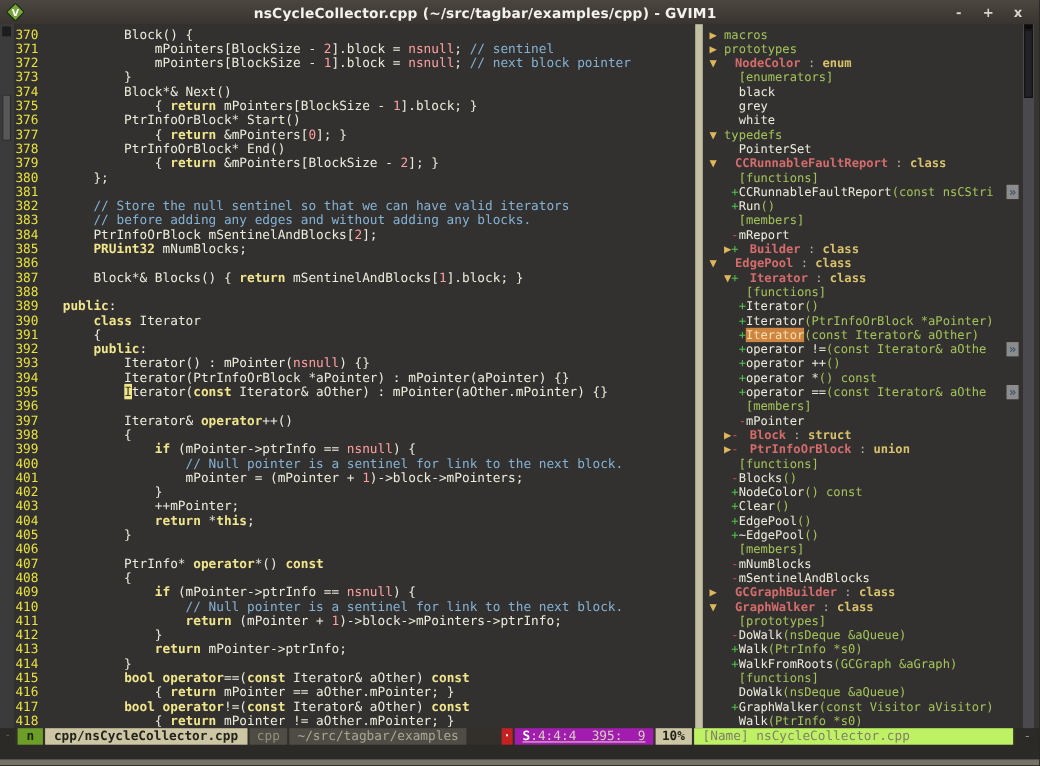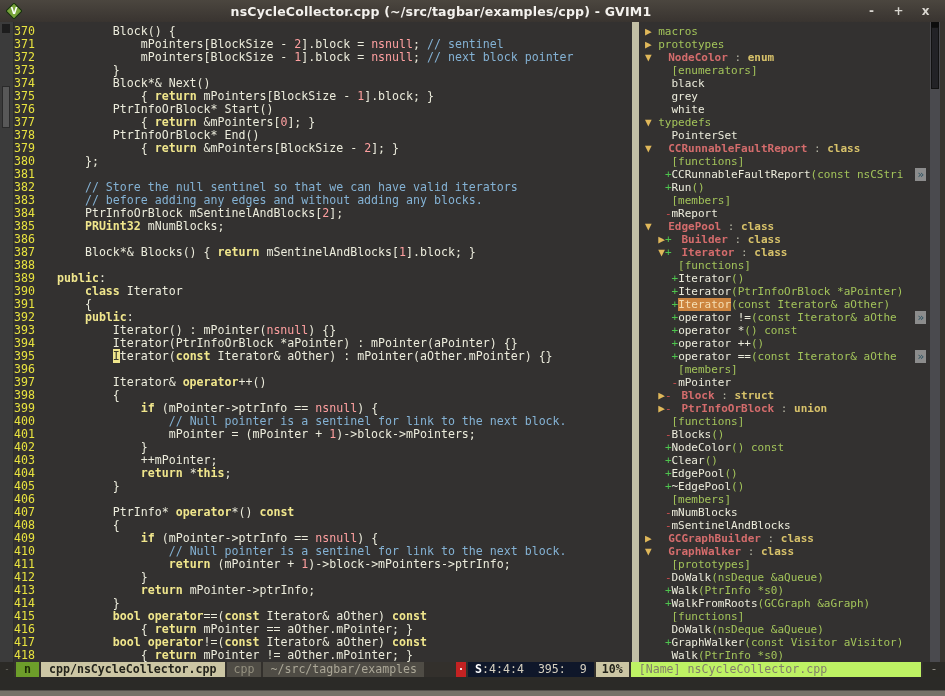--- a/index.html
+++ b/index.html
@@ -54,21 +54,21 @@
   
   .statusline{height:15px;display:flex;background:#33302c;font-size:11.6px;line-height:15px;white-space:pre;}
   .st{margin-left:2px;}
   .st-corner{width:14px;margin-left:0;background:#2b2a26;color:#6f6d66;text-align:center;font-size:9px;}
   .st-mode{background:#6d9e2a;color:#1c2a05;font-weight:bold;padding:0 8px;}
   .st-file{background:#ccc6a4;color:#23231b;font-weight:bold;padding:0 8px;}
   .st-ft{background:#4f4c45;color:#94907f;padding:0 7px;}
   .st-path{background:#4f4c45;color:#aba797;padding:0 7px;}
   .st-fill{width:28px;background:#33302c;}
   .st-flag{width:10px;background:#c42222;color:#fff;text-align:center;font-size:10px;font-weight:bold;}
-  .st-pos{background:#0f172a;color:#d6d0c0;padding:0 7px;}
+  .st-pos{background:#a21caf;color:#d6d0c0;padding:0 7px;text-decoration:underline;}
   .st-pos .b{color:#ffffff;font-weight:bold;}
   .st-pct{background:#ccc6a4;color:#22221a;font-weight:bold;padding:0 6px;}
   .st-name{flex:1;background:#bef264;color:#827e6c;padding:0 8px;}
   .st-end{width:22px;margin-left:2px;background:#2b2a26;color:#8f8d85;text-align:center;}
 
   .cmdline{height:13px;background:#2b2a27;}
   .bottomedge{height:6px;background:#767268;border-top:1px solid #55524c;}
 </style>
 </head>
 <body>
@@ -159,30 +159,30 @@
         <div class="tag-row"><span class="sg-tx">    grey</span></div>
         <div class="tag-row"><span class="sg-tx">    white</span></div>
         <div class="tag-row"><span class="sg-a">▼ </span><span class="sg-kh">typedefs</span></div>
         <div class="tag-row"><span class="sg-tx">    PointerSet</span></div>
         <div class="tag-row"><span class="sg-a">▼ </span><span class="sg-nm">CCRunnableFaultReport</span><span class="sg-sep"> : </span><span class="sg-kd">class</span></div>
         <div class="tag-row"><span class="sg-kh">    [functions]</span></div>
         <div class="tag-row"><span class="sg-tx">   </span><span class="sg-p">+</span><span class="sg-tx">CCRunnableFaultReport</span><span class="sg-sg">(const nsCStri</span><span class="trunc">»</span></div>
         <div class="tag-row"><span class="sg-tx">   </span><span class="sg-p">+</span><span class="sg-tx">Run</span><span class="sg-sg">()</span></div>
         <div class="tag-row"><span class="sg-kh">    [members]</span></div>
         <div class="tag-row"><span class="sg-tx">   </span><span class="sg-mn">-</span><span class="sg-tx">mReport</span></div>
+        <div class="tag-row"><span class="sg-tx">  </span><span class="sg-a">▶</span><span class="sg-p">+</span><span class="sg-nm">Builder</span><span class="sg-sep"> : </span><span class="sg-kd">class</span></div>
         <div class="tag-row"><span class="sg-a">▼ </span><span class="sg-nm">EdgePool</span><span class="sg-sep"> : </span><span class="sg-kd">class</span></div>
-        <div class="tag-row"><span class="sg-tx">  </span><span class="sg-a">▶</span><span class="sg-p">+</span><span class="sg-nm">Builder</span><span class="sg-sep"> : </span><span class="sg-kd">class</span></div>
         <div class="tag-row"><span class="sg-tx">  </span><span class="sg-a">▼</span><span class="sg-p">+</span><span class="sg-nm">Iterator</span><span class="sg-sep"> : </span><span class="sg-kd">class</span></div>
         <div class="tag-row"><span class="sg-kh">     [functions]</span></div>
         <div class="tag-row"><span class="sg-tx">    </span><span class="sg-p">+</span><span class="sg-tx">Iterator</span><span class="sg-sg">()</span></div>
         <div class="tag-row"><span class="sg-tx">    </span><span class="sg-p">+</span><span class="sg-tx">Iterator</span><span class="sg-sg">(PtrInfoOrBlock *aPointer)</span></div>
         <div class="tag-row"><span class="sg-tx">    </span><span class="sg-p">+</span><span class="sg-hl">Iterator</span><span class="sg-sg">(const Iterator&amp; aOther)</span></div>
         <div class="tag-row"><span class="sg-tx">    </span><span class="sg-p">+</span><span class="sg-tx">operator !=</span><span class="sg-sg">(const Iterator&amp; aOthe</span><span class="trunc">»</span></div>
+        <div class="tag-row"><span class="sg-tx">    </span><span class="sg-p">+</span><span class="sg-tx">operator ++</span><span class="sg-sg">()</span></div>
         <div class="tag-row"><span class="sg-tx">    </span><span class="sg-p">+</span><span class="sg-tx">operator *</span><span class="sg-sg">() const</span></div>
-        <div class="tag-row"><span class="sg-tx">    </span><span class="sg-p">+</span><span class="sg-tx">operator ++</span><span class="sg-sg">()</span></div>
         <div class="tag-row"><span class="sg-tx">    </span><span class="sg-p">+</span><span class="sg-tx">operator ==</span><span class="sg-sg">(const Iterator&amp; aOthe</span><span class="trunc">»</span></div>
         <div class="tag-row"><span class="sg-kh">     [members]</span></div>
         <div class="tag-row"><span class="sg-tx">    </span><span class="sg-mn">-</span><span class="sg-tx">mPointer</span></div>
         <div class="tag-row"><span class="sg-tx">  </span><span class="sg-a">▶</span><span class="sg-mn">-</span><span class="sg-nm">Block</span><span class="sg-sep"> : </span><span class="sg-kd">struct</span></div>
         <div class="tag-row"><span class="sg-tx">  </span><span class="sg-a">▶</span><span class="sg-mn">-</span><span class="sg-nm">PtrInfoOrBlock</span><span class="sg-sep"> : </span><span class="sg-kd">union</span></div>
         <div class="tag-row"><span class="sg-kh">    [functions]</span></div>
         <div class="tag-row"><span class="sg-tx">   </span><span class="sg-mn">-</span><span class="sg-tx">Blocks</span><span class="sg-sg">()</span></div>
         <div class="tag-row"><span class="sg-tx">   </span><span class="sg-p">+</span><span class="sg-tx">NodeColor</span><span class="sg-sg">() const</span></div>
         <div class="tag-row"><span class="sg-tx">   </span><span class="sg-p">+</span><span class="sg-tx">Clear</span><span class="sg-sg">()</span></div>
         <div class="tag-row"><span class="sg-tx">   </span><span class="sg-p">+</span><span class="sg-tx">EdgePool</span><span class="sg-sg">()</span></div>

